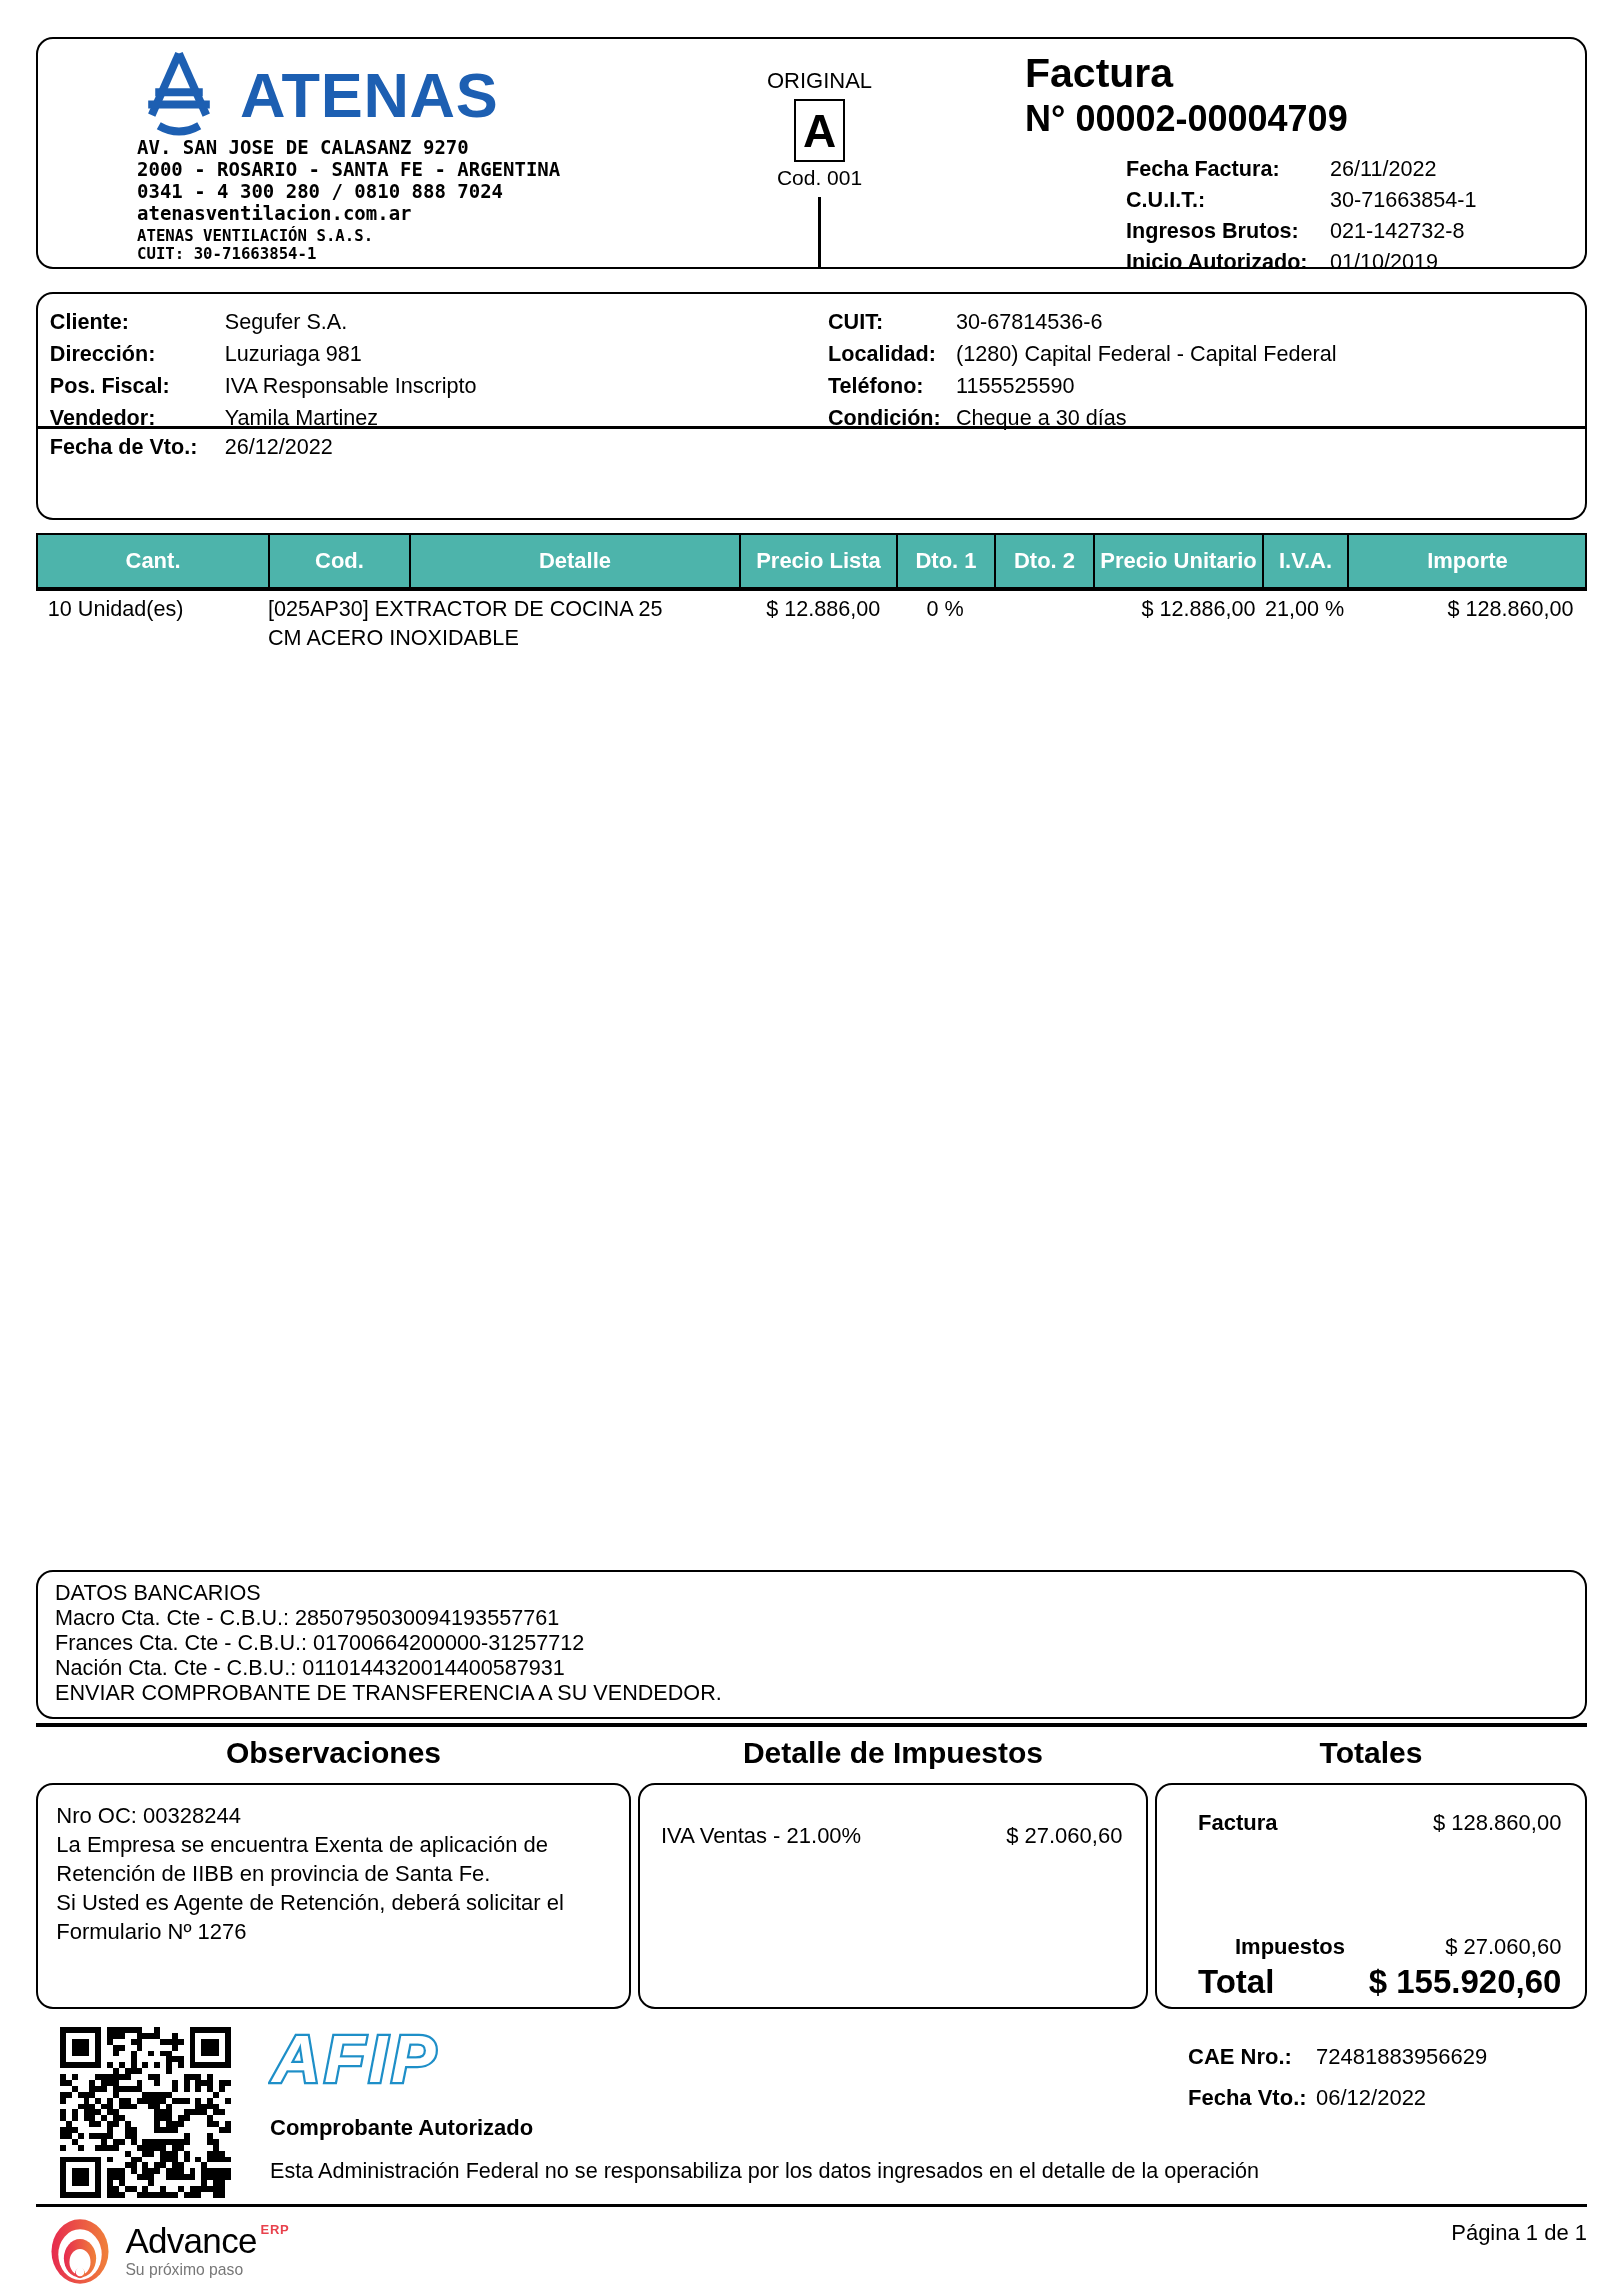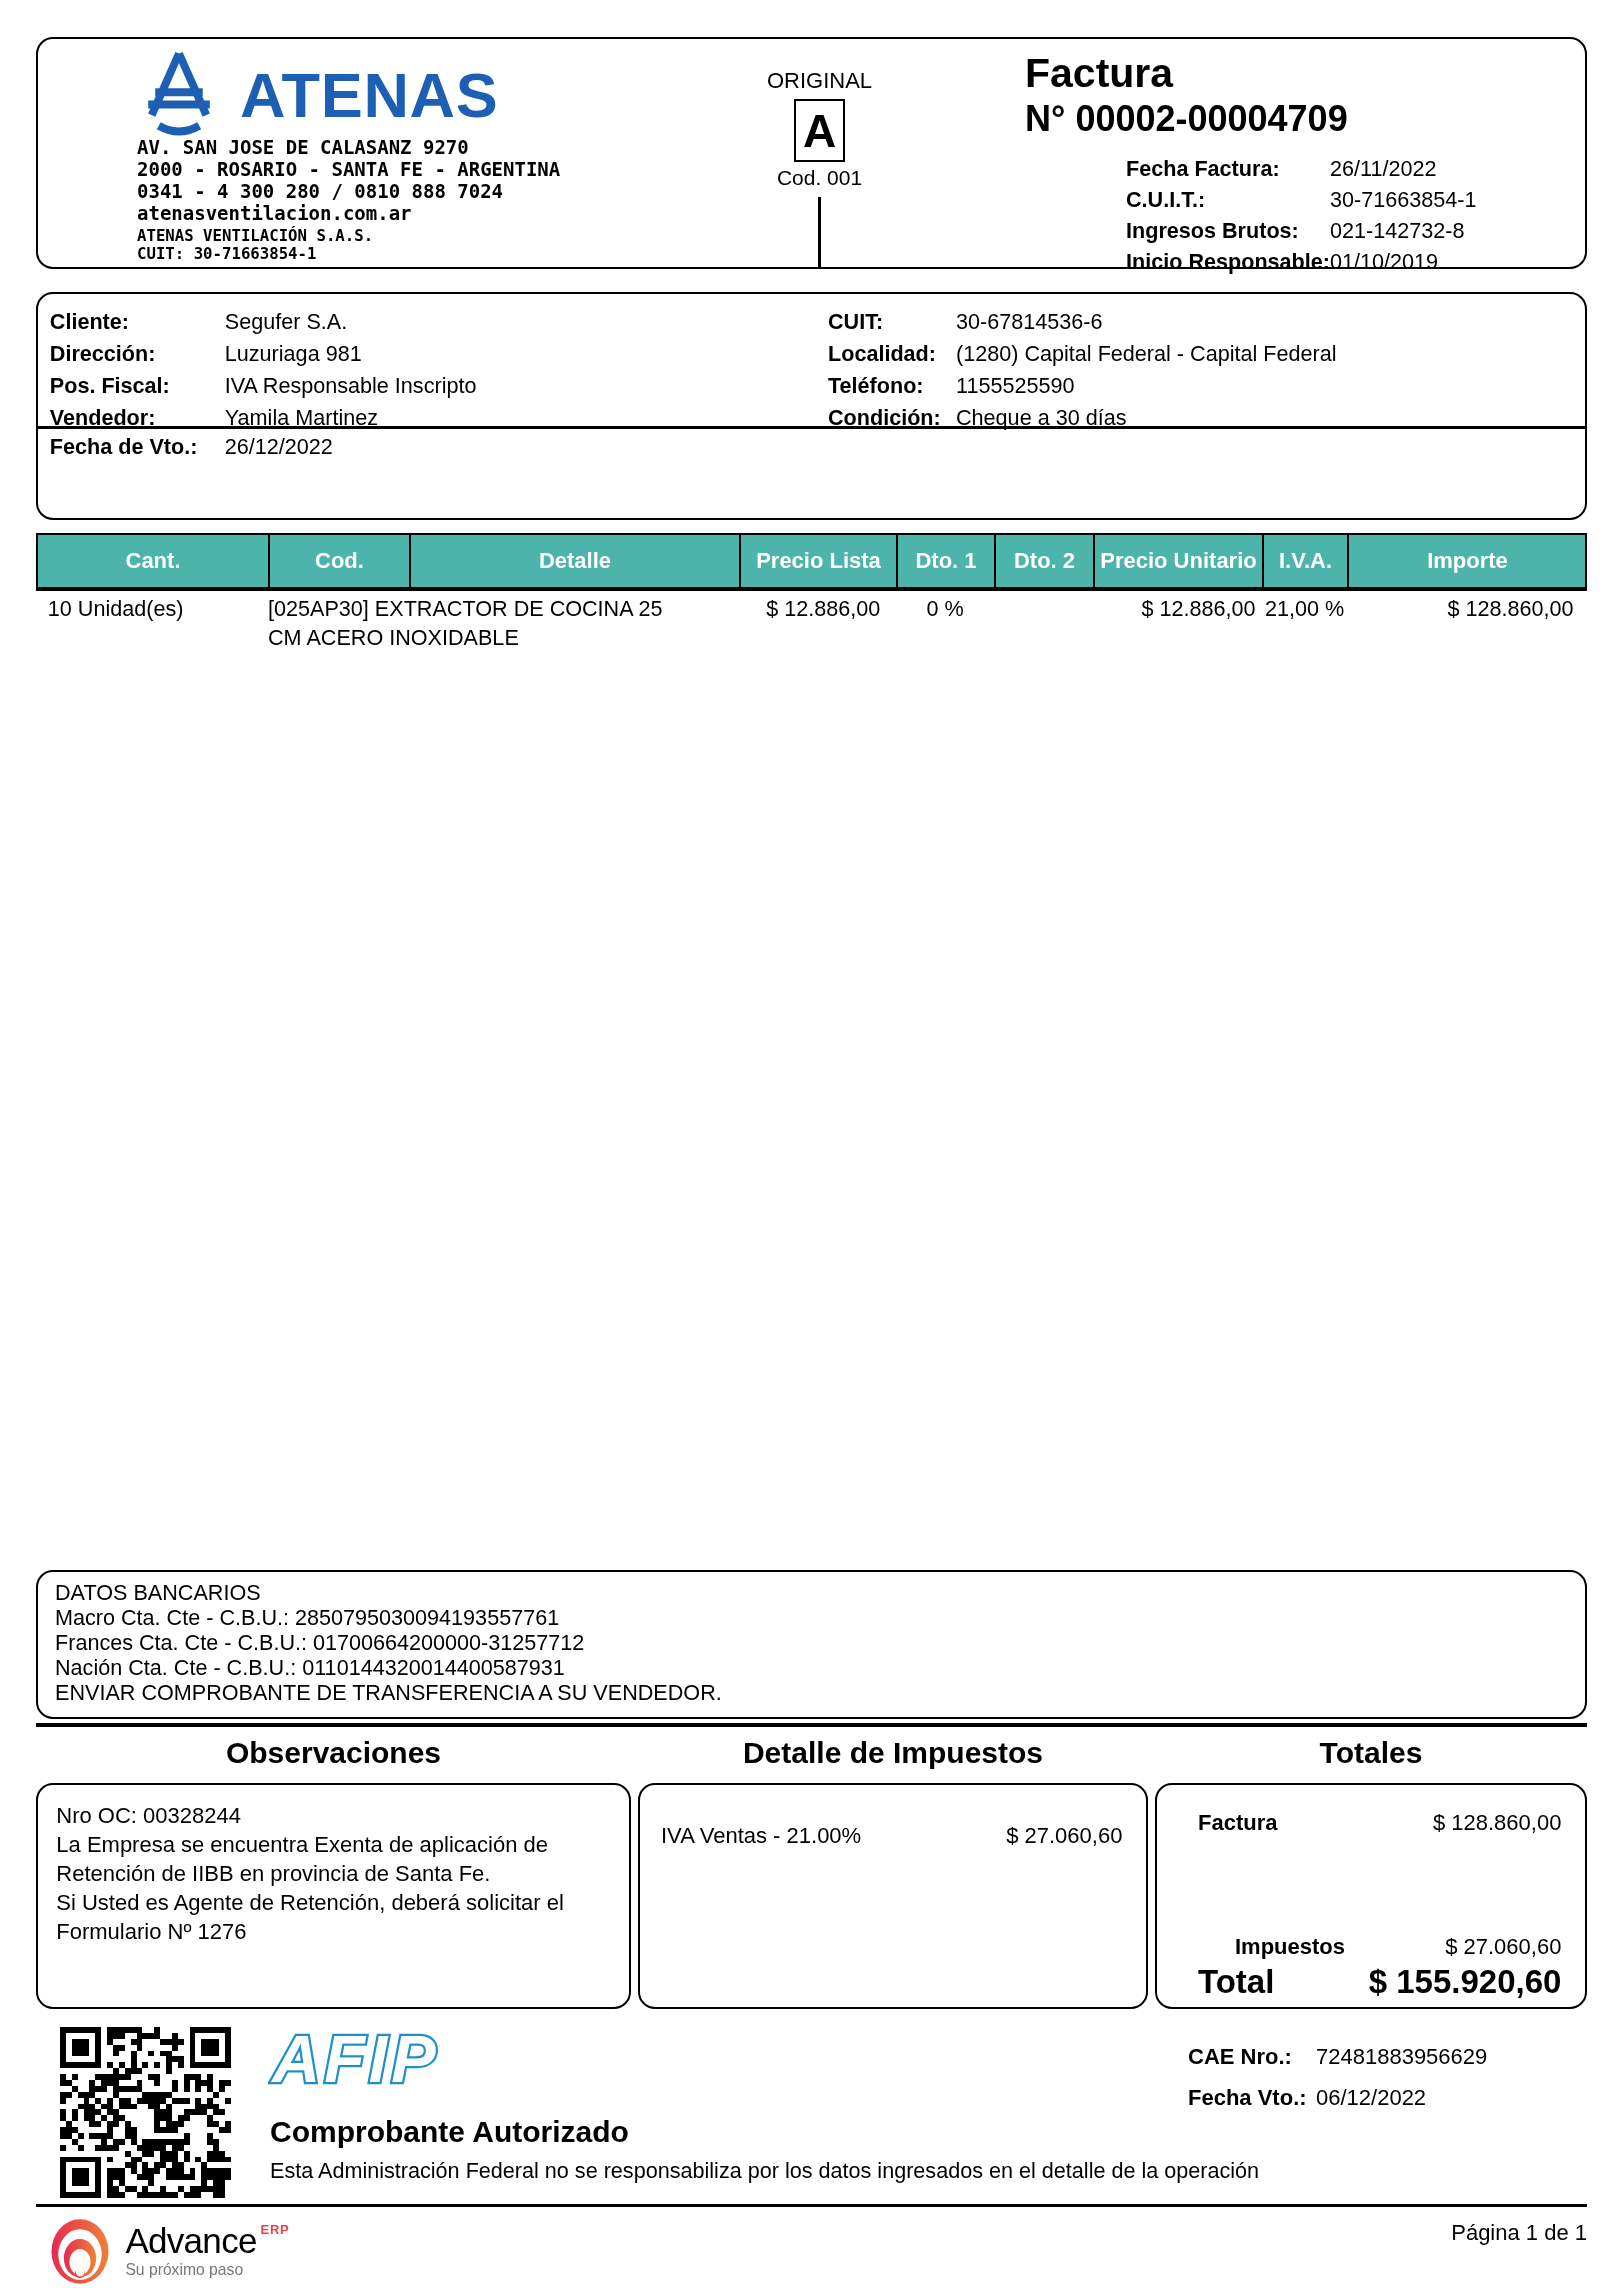--- a/index.html
+++ b/index.html
@@ -69,21 +69,21 @@
   #tot-box { left:1155px; top:1783px; width:432px; height:226px; }
   .tot-row { position:absolute; left:41px; right:23.6px; display:flex; justify-content:space-between; font-size:22px; }
   #row-sub { top:25px; }
   #row-imp { top:149px; left:54px;margin-left:24px; }
   #row-tot { top:178px; font-size:33px; font-weight:bold; }
 
   
   #qr-code { left:60px; top:2027px; display:grid; grid-template-columns:repeat(29,5.9px); grid-template-rows:repeat(29,5.9px); }
   #qr-code i { display:block; width:5.9px; height:5.9px; }
   #afip-logo { left:268px; top:2021px; }
-  #auth-title { left:270px; top:2115px; font-size:30px; font-weight:bold; }
+  #auth-title { left:270px; top:2115px; font-size:22px; font-weight:bold; }
   #auth-disclaimer { left:270px; top:2158px; font-size:21.6px; }
   #cae-grid { left:1188px; top:2036px; display:grid; grid-template-columns:128px auto; font-size:22px; line-height:41px; }
   #footer-divider { left:36px; top:2204px; width:1551px; height:3.3px; background:#000; }
   #advance-block { left:49px; top:2217px; display:flex; }
   .adv-text { margin-left:14.4px; margin-top:3.9px; }
   .adv-name-row { display:flex; align-items:flex-start; }
   .adv-name { font-size:35px; font-weight:normal; letter-spacing:-0.7px; }
   .adv-sup { font-size:13px; font-weight:bold; color:#e8424d; margin-left:3.9px; margin-top:1.3px; letter-spacing:0.7px; }
   .adv-tag { font-size:15.7px; color:#777; margin-top:0px; }
   #page-num { left:1286px; top:2220px; width:301px; text-align:right; font-size:22px; }
@@ -131,21 +131,21 @@
     <div class="inv-col">
       <div class="inv-title">Factura</div>
       <div class="inv-number">N° 00002-00004709</div>
       <div class="inv-fields">
         <span class="b">Fecha Factura:</span>
         <span>26/11/2022</span>
         <span class="b">C.U.I.T.:</span>
         <span>30-71663854-1</span>
         <span class="b">Ingresos Brutos:</span>
         <span>021-142732-8</span>
-        <span class="b">Inicio Responsable:</span>
+        <span class="b">Inicio Autorizado:</span>
         <span>01/10/2019</span>
       </div>
     </div>
   </div>
 
   <div class="abs box" id="client-box">
     <div class="kv-grid" id="client-left">
       <span class="b">Cliente:</span>
       <span>Segufer S.A.</span>
       <span class="b">Dirección:</span>

